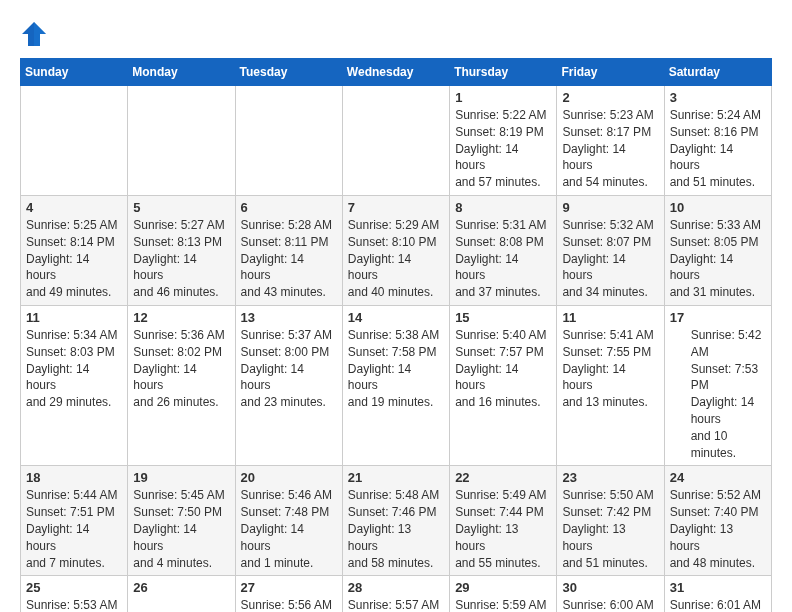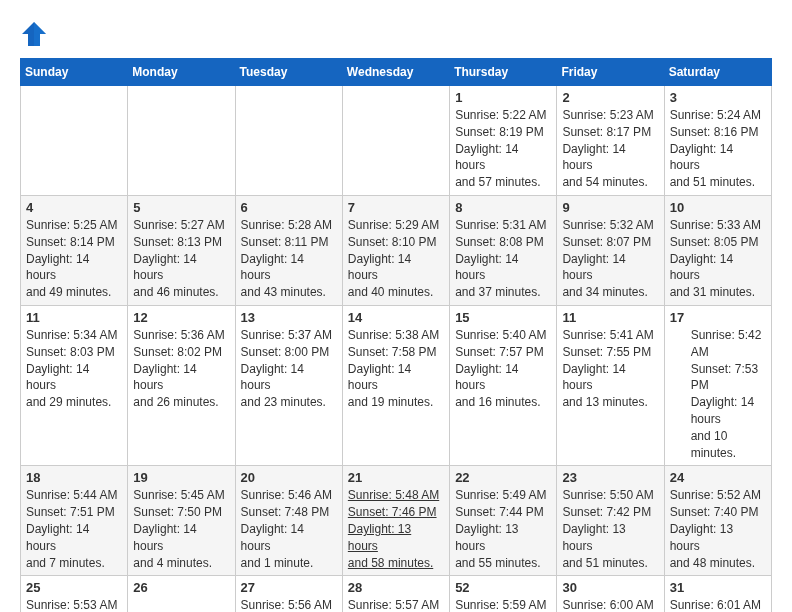--- a/index.html
+++ b/index.html
@@ -267,21 +267,21 @@
         </td>
         <td>
           <span class="day-number">20</span>
           <div class="day-info" style="white-space: pre-line;">Sunrise: 5:46 AM
 Sunset: 7:48 PM
 Daylight: 14 hours
 and 1 minute.</div>
         </td>
         <td>
           <span class="day-number">21</span>
-          <div class="day-info" style="white-space: pre-line; text-decoration: underline;">Sunrise: 5:48 AM
+          <div class="day-info" style="white-space: pre-line;">Sunrise: 5:48 AM
 Sunset: 7:46 PM
 Daylight: 13 hours
 and 58 minutes.</div>
         </td>
         <td>
           <span class="day-number">22</span>
           <div class="day-info" style="white-space: pre-line;">Sunrise: 5:49 AM
 Sunset: 7:44 PM
 Daylight: 13 hours
 and 55 minutes.</div>
@@ -324,21 +324,21 @@
 and 38 minutes.</div>
         </td>
         <td>
           <span class="day-number">28</span>
           <div class="day-info" style="white-space: pre-line;">Sunrise: 5:57 AM
 Sunset: 7:33 PM
 Daylight: 13 hours
 and 35 minutes.</div>
         </td>
         <td>
-          <span class="day-number">52</span>
+          <span class="day-number">29</span>
           <div class="day-info" style="white-space: pre-line;">Sunrise: 5:59 AM
 Sunset: 7:31 PM
 Daylight: 13 hours
 and 32 minutes.</div>
         </td>
         <td>
           <span class="day-number">30</span>
           <div class="day-info" style="white-space: pre-line;">Sunrise: 6:00 AM
 Sunset: 7:29 PM
 Daylight: 13 hours

